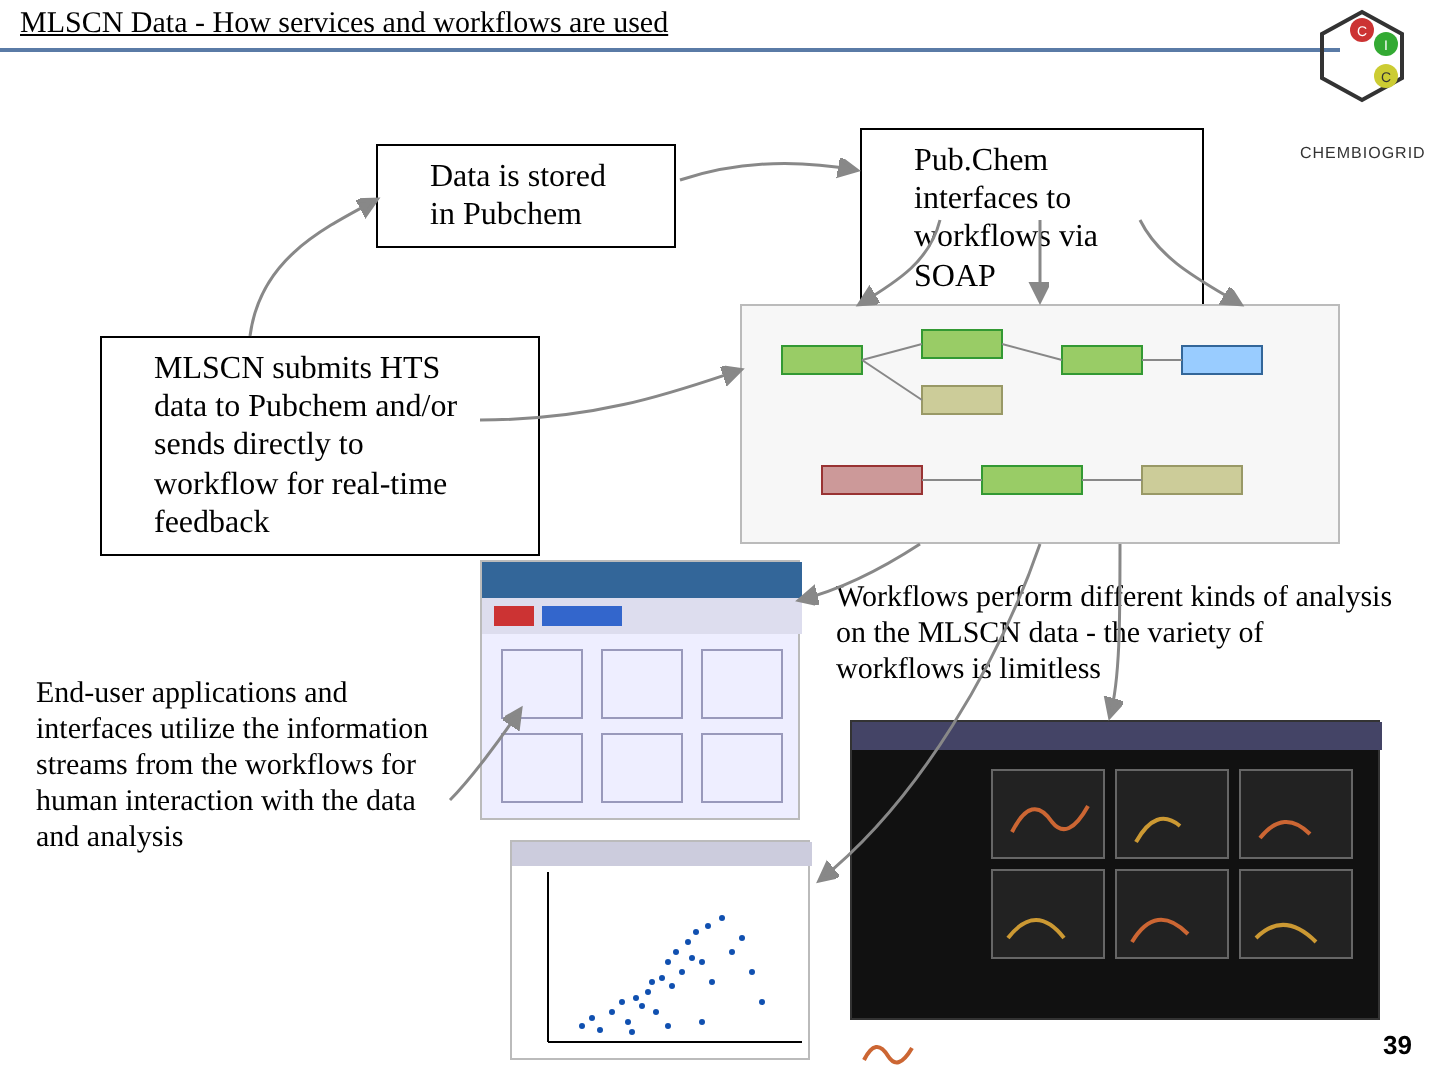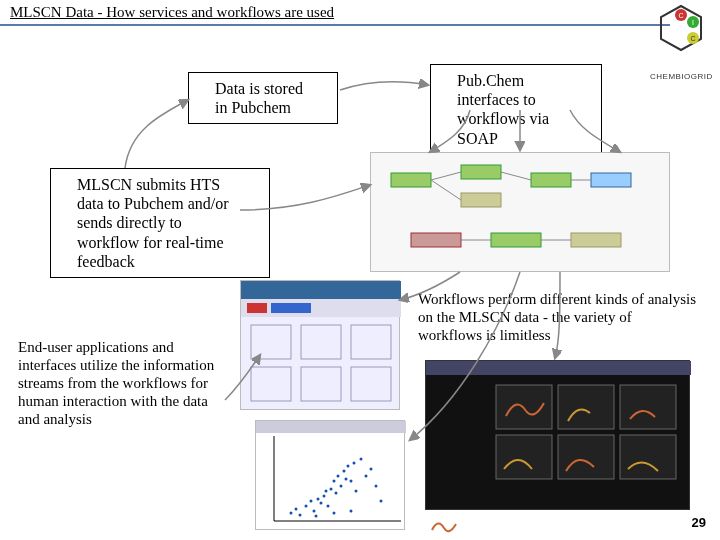--- a/index.html
+++ b/index.html
@@ -233,13 +233,13 @@
 
   <path d="M240 210 C 300 210, 340 195, 370 185" marker-end="url(#ah)"></path>
 
   <path d="M460 272 C 440 285, 420 295, 400 300" marker-end="url(#ah)"></path>
   <path d="M520 272 C 500 330, 460 400, 410 440" marker-end="url(#ah)"></path>
   <path d="M560 272 C 560 310, 560 340, 555 358" marker-end="url(#ah)"></path>
 
   <path d="M225 400 C 235 390, 250 370, 260 355" marker-end="url(#ah)"></path>
 </svg>
 
-<div class="page-num">29</div>
+<div class="page-num">39</div>
 
 </body></html>

